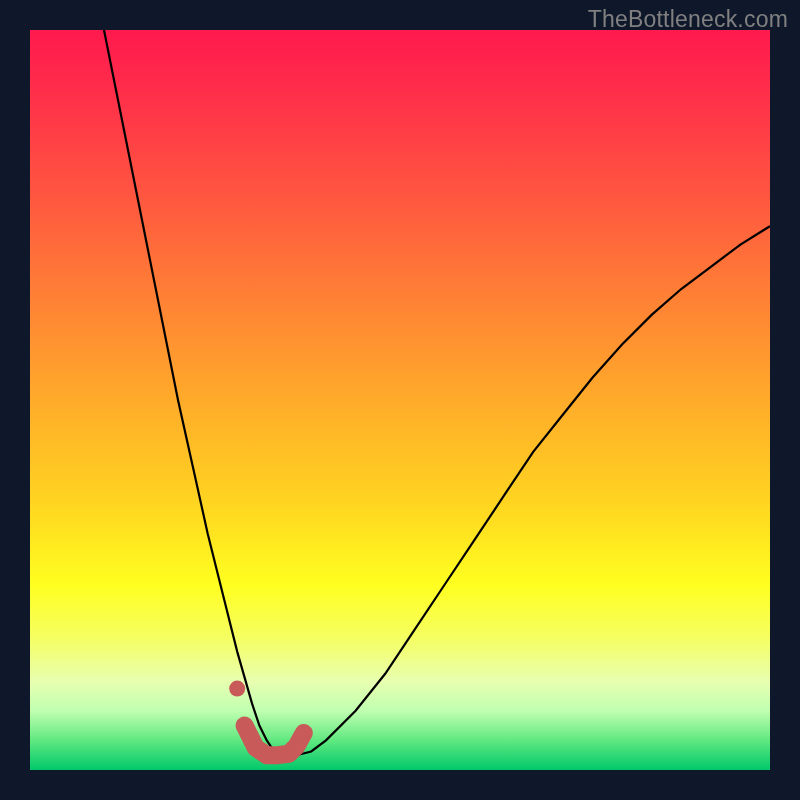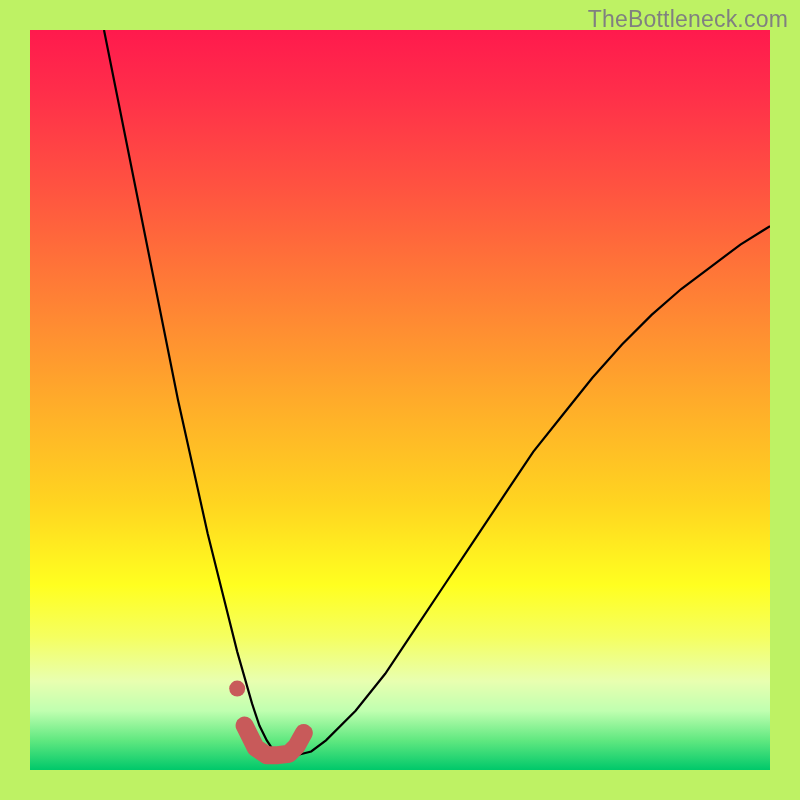--- a/index.html
+++ b/index.html
@@ -10,21 +10,21 @@
     background: #000;
     overflow: hidden;
     font-family: Arial, Helvetica, sans-serif;
   }
   .frame {
     position: absolute;
     left: 0;
     top: 0;
     width: 800px;
     height: 800px;
-    background: #bef264;
+    background: #0f172a;
   }
   .plot {
     position: absolute;
     left: 30px;
     top: 30px;
     width: 740px;
     height: 740px;
     background: linear-gradient(
       to bottom,
       #ff1a4d 0%,

